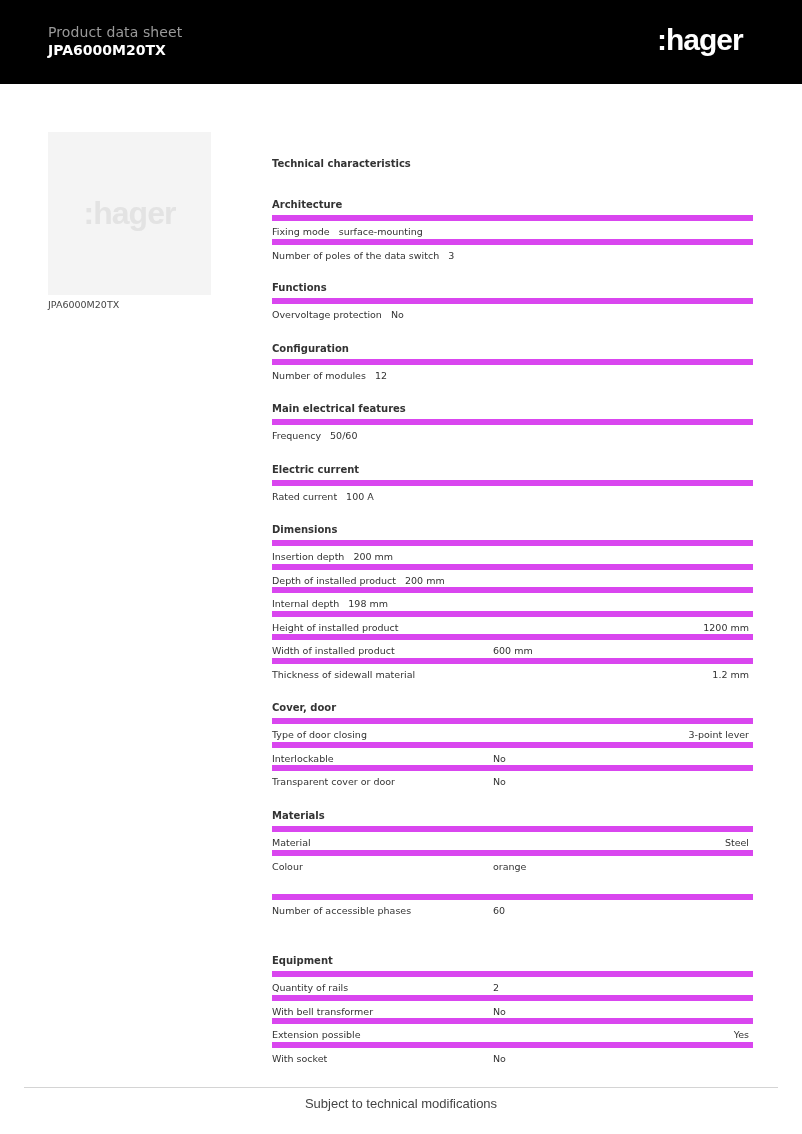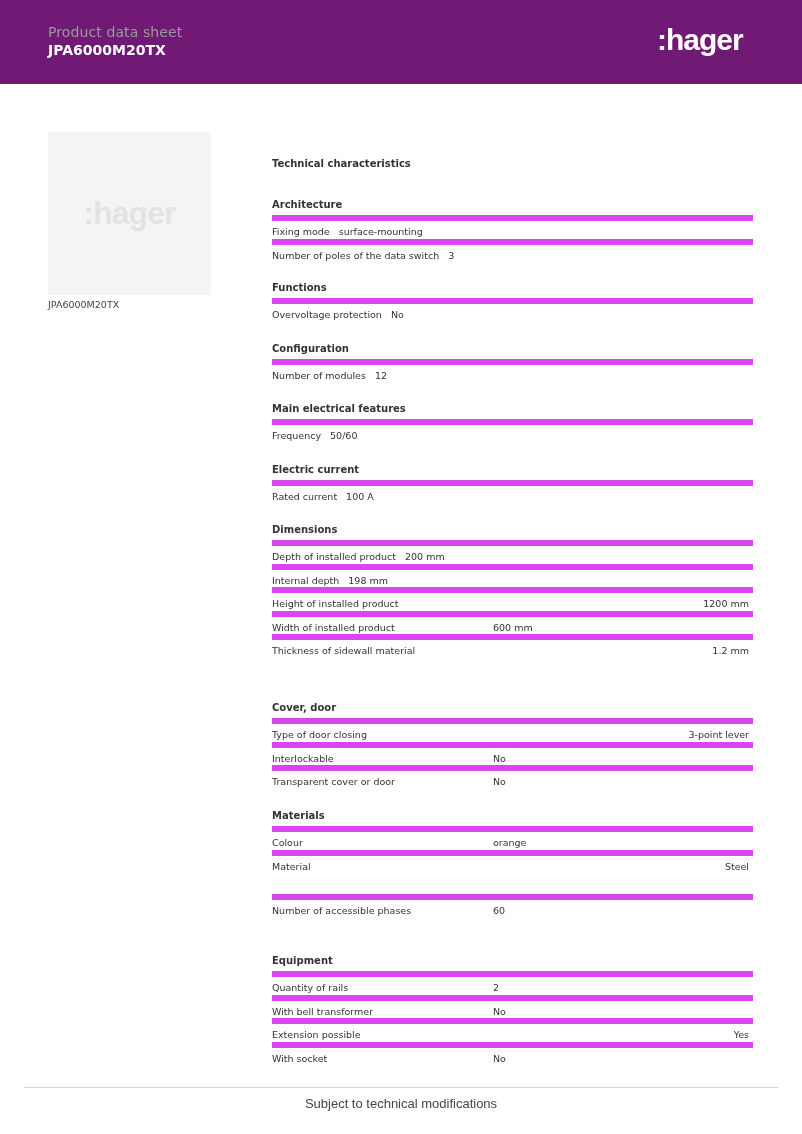--- a/index.html
+++ b/index.html
@@ -1,21 +1,21 @@
 <!DOCTYPE html>
 <html><head>
 <meta charset="utf-8">
 <style>
   * { box-sizing: border-box; margin: 0; padding: 0; }
   html, body { width: 802px; height: 1134px; background: #ffffff; overflow: hidden; }
   body { font-family: "DejaVu Sans", sans-serif; color: #333333; position: relative; }
 
   .header {
     position: absolute; left: 0; top: 0; width: 802px; height: 84px;
-    background: #701a75;
+    background: #000000;
   }
   .header .subtitle {
     position: absolute; left: 48px; top: 24px;
     font-size: 14px; color: #9a9a9a; letter-spacing: 0.1px;
   }
   .header .title {
     position: absolute; left: 48px; top: 42px;
     font-size: 14px; font-weight: bold; color: #ffffff;
   }
   .brand-logo {
@@ -101,36 +101,37 @@
       <div class="section" style="position: absolute; left: 0px; width: 481px; top: 247px;">
         <div class="section-title" style="height: 17px;">Main electrical features</div>
         <div class="row inline"><span class="k">Frequency</span><span class="v">50/60</span></div>
       </div>
       <div class="section" style="position: absolute; left: 0px; width: 481px; top: 308px;">
         <div class="section-title" style="height: 17px;">Electric current</div>
         <div class="row inline"><span class="k">Rated current</span><span class="v">100 A</span></div>
       </div>
       <div class="section" style="position: absolute; left: 0px; width: 481px; top: 368px;">
         <div class="section-title" style="height: 17px;">Dimensions</div>
+        <div class="row inline"><span class="k">Insertion depth</span><span class="v">200 mm</span></div>
         <div class="row inline"><span class="k">Depth of installed product</span><span class="v">200 mm</span></div>
         <div class="row inline"><span class="k">Internal depth</span><span class="v">198 mm</span></div>
         <div class="row right"><span class="k">Height of installed product</span><span class="v">1200 mm</span></div>
         <div class="row col"><span class="k">Width of installed product</span><span class="v">600 mm</span></div>
         <div class="row right"><span class="k">Thickness of sidewall material</span><span class="v">1.2 mm</span></div>
       </div>
       <div class="section" style="position: absolute; left: 0px; width: 481px; top: 546px;">
         <div class="section-title" style="height: 17px;">Cover, door</div>
         <div class="row right"><span class="k">Type of door closing</span><span class="v">3-point lever</span></div>
         <div class="row col"><span class="k">Interlockable</span><span class="v">No</span></div>
         <div class="row col"><span class="k">Transparent cover or door</span><span class="v">No</span></div>
       </div>
       <div class="section" style="position: absolute; left: 0px; width: 481px; top: 654px;">
         <div class="section-title" style="height: 17px;">Materials</div>
+        <div class="row right"><span class="k">Material</span><span class="v">Steel</span></div>
         <div class="row col"><span class="k">Colour</span><span class="v">orange</span></div>
-        <div class="row right"><span class="k">Material</span><span class="v">Steel</span></div>
       </div>
       <div class="section" style="position: absolute; left: 0px; width: 481px; top: 739px;">
         <div class="row col"><span class="k">Number of accessible phases</span><span class="v">60</span></div>
       </div>
       <div class="section" style="position: absolute; left: 0px; width: 481px; top: 799px;">
         <div class="section-title" style="height: 17px;">Equipment</div>
         <div class="row col"><span class="k">Quantity of rails</span><span class="v">2</span></div>
         <div class="row col"><span class="k">With bell transformer</span><span class="v">No</span></div>
         <div class="row right"><span class="k">Extension possible</span><span class="v">Yes</span></div>
         <div class="row col"><span class="k">With socket</span><span class="v">No</span></div>

